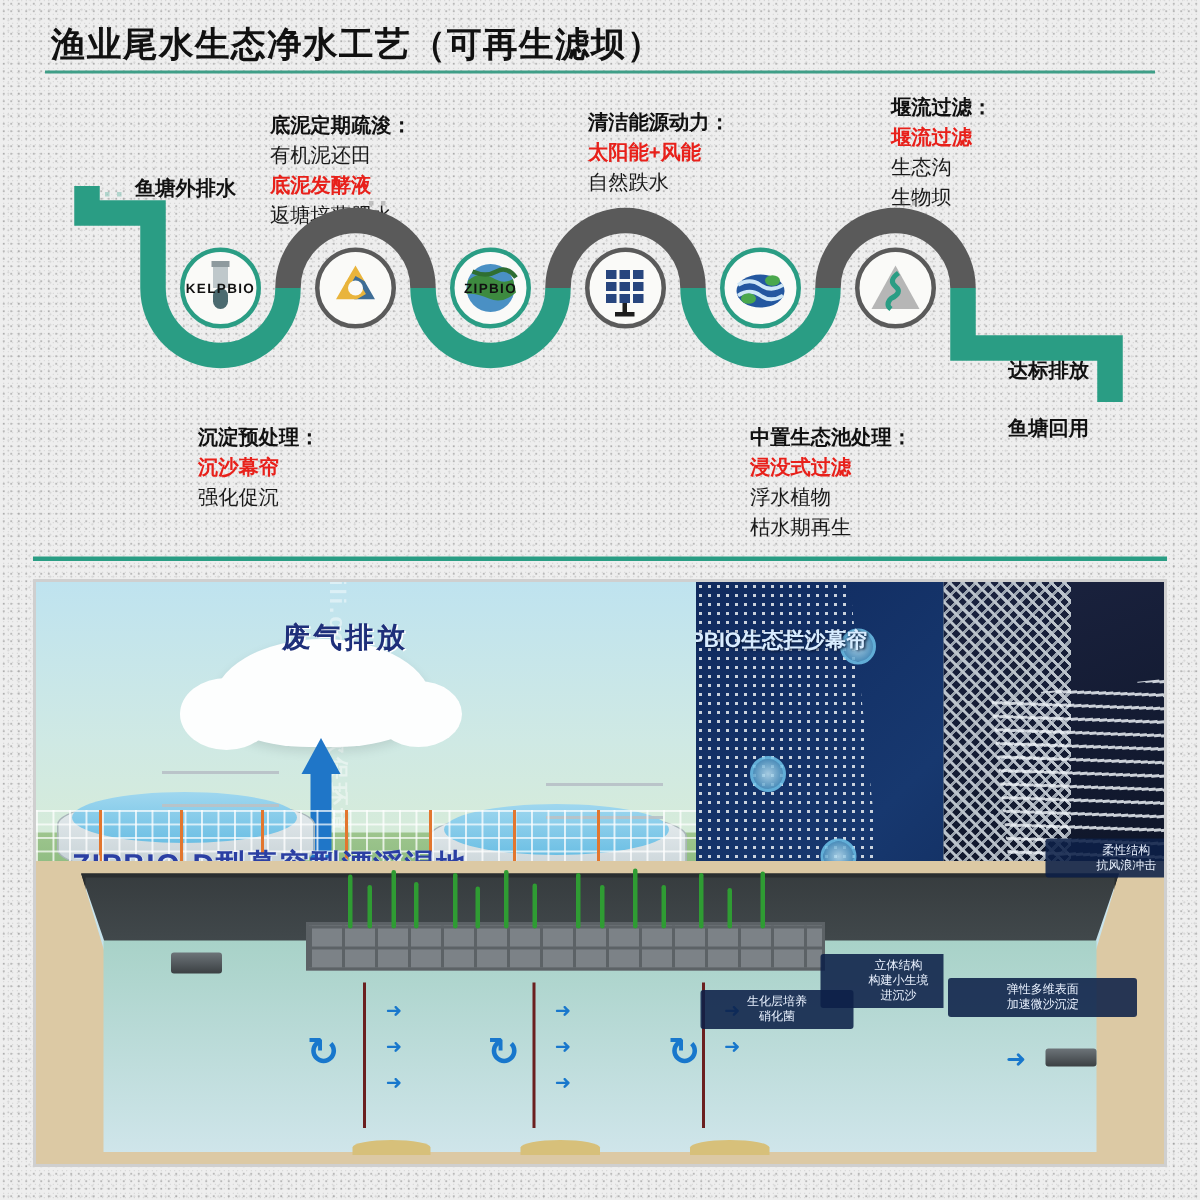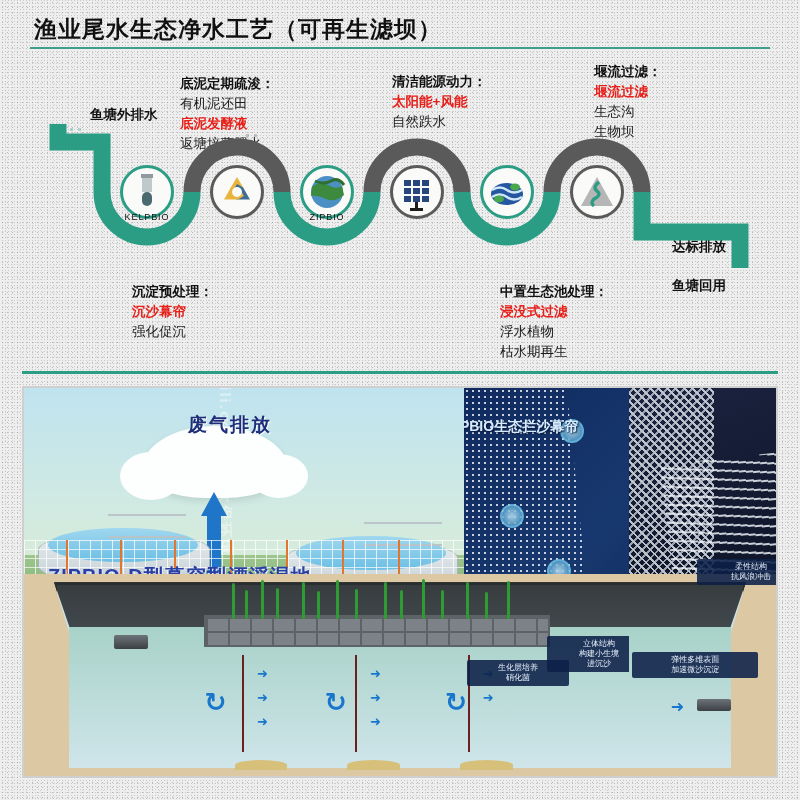--- a/index.html
+++ b/index.html
@@ -53,23 +53,23 @@
   
   .node{
     position:absolute;width:54px;height:54px;border-radius:50%;
     background:#fafaf8;display:flex;align-items:center;justify-content:center;
     box-sizing:border-box;
   }
   .node.teal{border:3px solid #2a9d84;}
   .node.gray{border:3px solid #5a5a5a;}
   .node .glyph{width:40px;height:40px;position:relative;}
   .node-text{
-    font-size:9px;font-weight:normal;letter-spacing:.9px;color:#111;
+    font-size:9px;font-weight:bold;letter-spacing:.9px;color:#111;
     position:absolute;left:0;right:0;top:50%;transform:translateY(-50%);
-    text-align:center;z-index:3;margin-top:25px;
+    text-align:center;z-index:3;
   }
 
   
   .photo{
     position:absolute;left:22px;top:386px;width:756px;height:392px;
     border:2px solid #cfcfcf;box-sizing:border-box;overflow:hidden;
     background:#cfe7f2;
   }
   .ph-left{position:absolute;left:0;top:0;width:58.5%;height:100%;overflow:hidden;}
   .sky{position:absolute;left:0;top:0;width:100%;height:50%;
@@ -199,21 +199,21 @@
     <div class="pl">自然跌水</div>
   </div>
 
   <div class="ann" style="left:594px;top:62px;">
     <div class="hd">堰流过滤：</div>
     <div class="red">堰流过滤</div>
     <div class="pl">生态沟</div>
     <div class="pl">生物坝</div>
   </div>
 
-  <div class="lbl" style="left:44px;top:106px;margin-left:46px;">鱼塘外排水</div>
+  <div class="lbl" style="left:44px;top:117px;margin-left:46px;">鱼塘外排水</div>
   <div class="lbl" style="left:672px;top:238px;">达标排放</div>
   <div class="lbl" style="left:672px;top:277px;">鱼塘回用</div>
 
   <div class="flowwrap">
     <svg width="800" height="150" viewBox="0 0 800 150">
 
       <path d="M58 4 L58 22 L102 22 L102 72" stroke="#2a9d84" stroke-width="17" fill="none"></path>
 
       <path d="M102 72 A45 45 0 0 0 192 72" stroke="#2a9d84" stroke-width="17" fill="none"></path>
       <path d="M192 72 A45 45 0 0 1 282 72" stroke="#5a5a5a" stroke-width="17" fill="none"></path>

